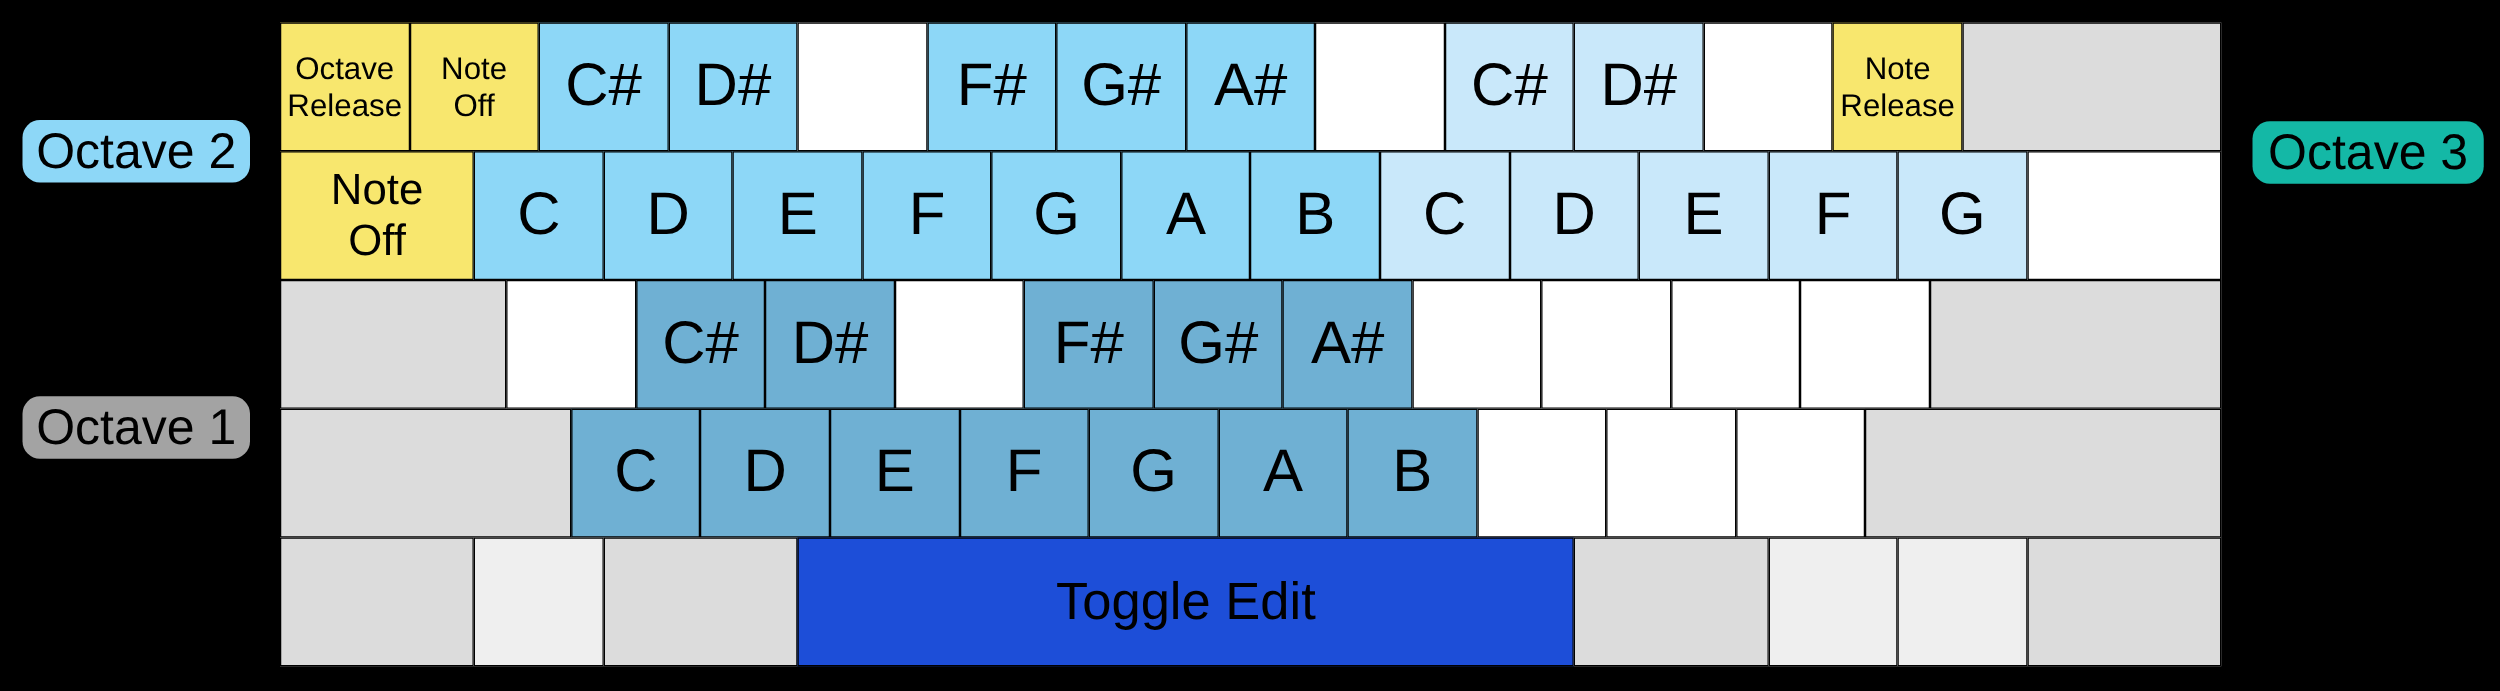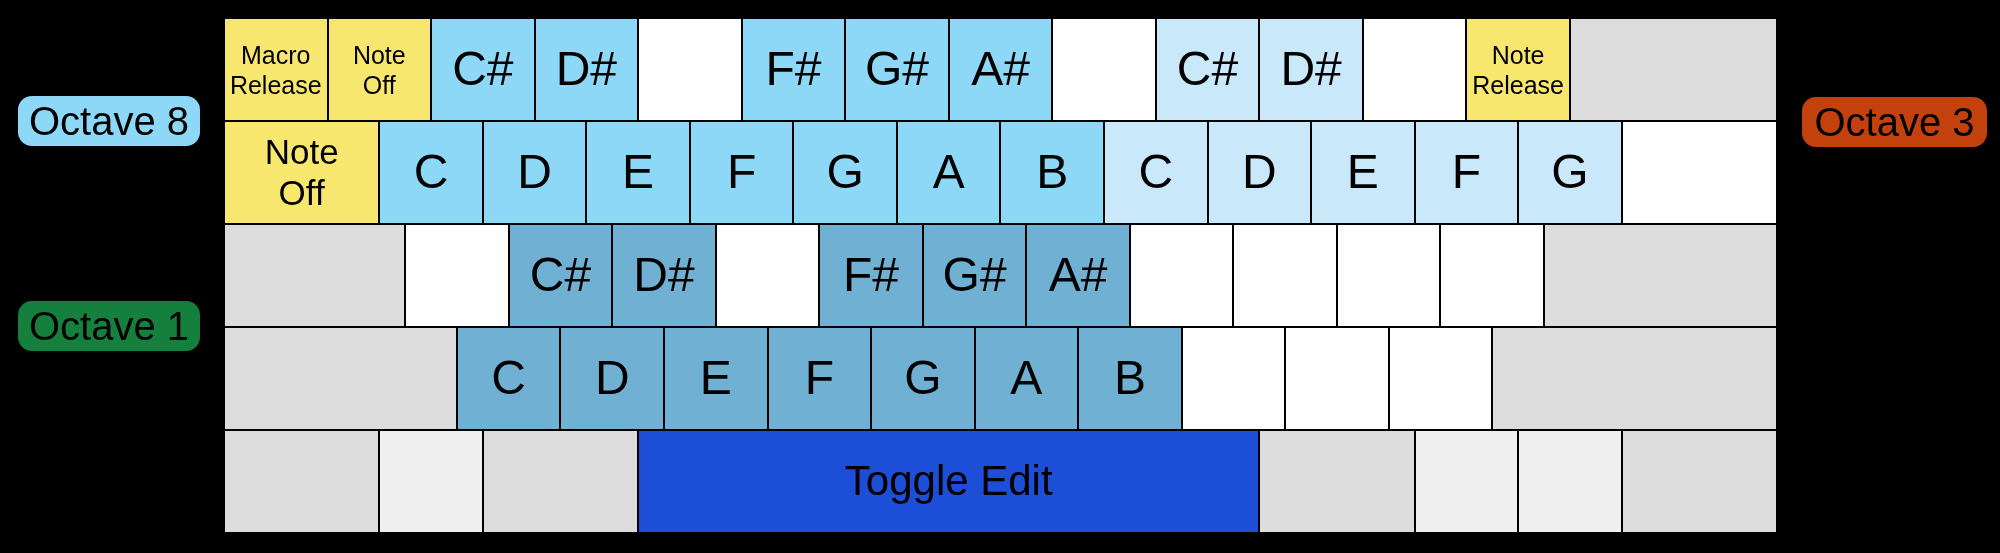--- a/index.html
+++ b/index.html
@@ -35,26 +35,26 @@
     font-size: 40px;
   }
   #pill-oct2 { left: 18px;   top: 96px;  width: 182px; }
   #pill-oct1 { left: 18px;   top: 301px; width: 182px; }
   #pill-oct3 { left: 1802px; top: 97px;  width: 185px; }
 </style>
 </head>
 <body style="background: rgb(0, 0, 0);">
 
 <div id="stage" style="background: rgb(0, 0, 0);">
-  <div id="pill-oct2" class="pill" style="background: rgb(141, 215, 247);">Octave 8</div>
-  <div id="pill-oct1" class="pill" style="background: #15803d;">Octave 1</div>
-  <div id="pill-oct3" class="pill" style="background: #c2410c;">Octave 3</div>
+  <div id="pill-oct2" class="pill" style="background: rgb(141, 215, 247);">Octave 2</div>
+  <div id="pill-oct1" class="pill" style="background: #a3a3a3; margin-top: 16px;">Octave 1</div>
+  <div id="pill-oct3" class="pill" style="background: #14b8a6;">Octave 3</div>
   <div id="keyboard">
       <div class="kb-row">
-        <div class="key s-xs" style="flex: 0 0 6.66667%; background: rgb(248, 231, 110);">Macro
+        <div class="key s-xs" style="flex: 0 0 6.66667%; background: rgb(248, 231, 110);">Octave
 Release</div>
         <div class="key s-xs" style="flex: 0 0 6.66667%; background: rgb(248, 231, 110);">Note
 Off</div>
         <div class="key" style="flex: 0 0 6.66667%; background: rgb(141, 215, 247);">C#</div>
         <div class="key" style="flex: 0 0 6.66667%; background: rgb(141, 215, 247);">D#</div>
         <div class="key" style="flex: 0 0 6.66667%; background: rgb(255, 255, 255);"></div>
         <div class="key" style="flex: 0 0 6.66667%; background: rgb(141, 215, 247);">F#</div>
         <div class="key" style="flex: 0 0 6.66667%; background: rgb(141, 215, 247);">G#</div>
         <div class="key" style="flex: 0 0 6.66667%; background: rgb(141, 215, 247);">A#</div>
         <div class="key" style="flex: 0 0 6.66667%; background: rgb(255, 255, 255);"></div>

